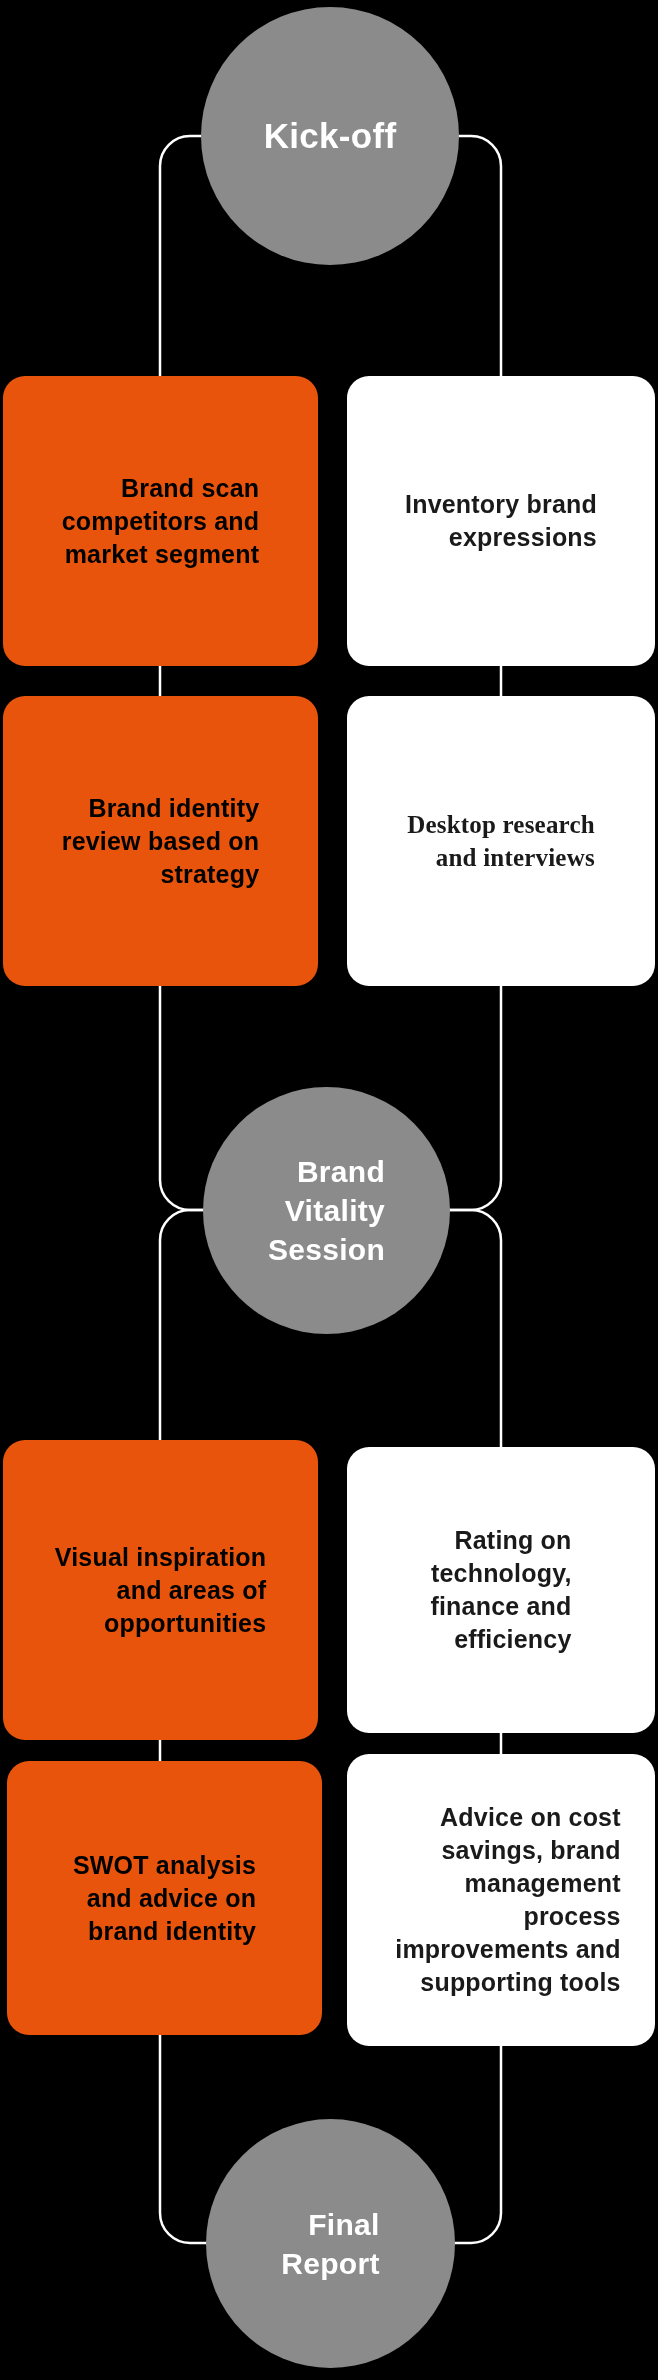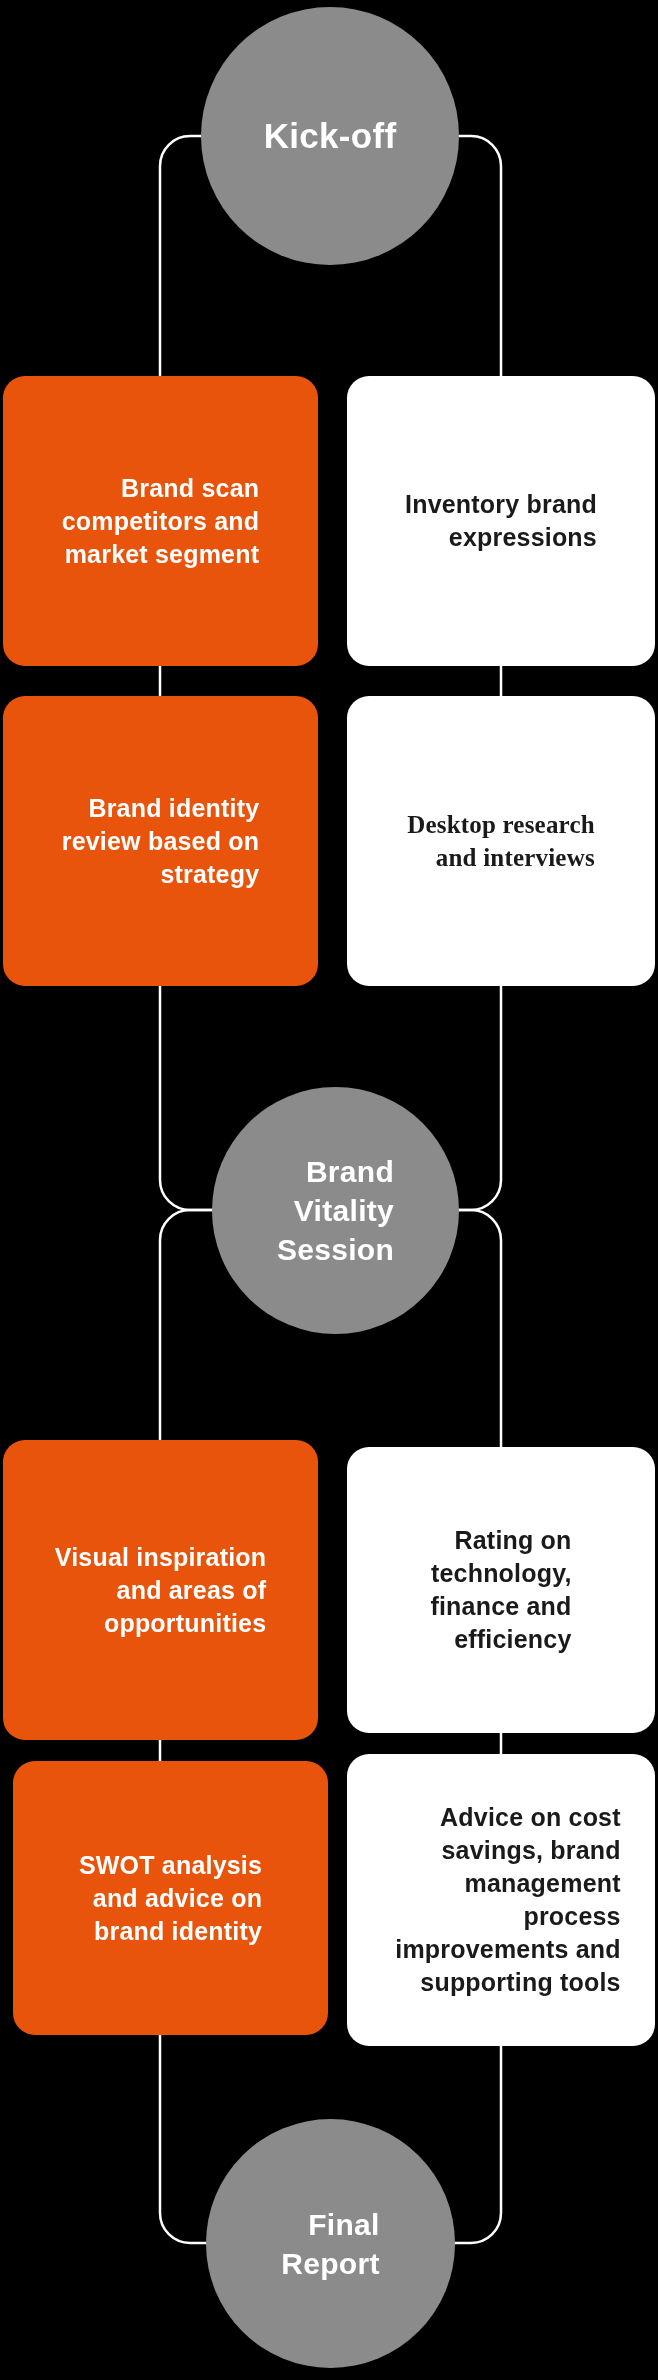--- a/index.html
+++ b/index.html
@@ -37,21 +37,21 @@
   }
   .box {
     border-radius: 22px;
     font-size: 25px;
     line-height: 1.32;
     letter-spacing: 0.2px;
     padding: 10px 14px;
   }
   .box.orange {
     background: #E8540C;
-    color: #ffffff;
+    color: #000000;
   }
   .box.white {
     background: #FFFFFF;
     color: #1A1A1A;
   }
   .circle {
     border-radius: 50%;
     background: #8B8B8B;
     color: #FFFFFF;
     line-height: 1.3;
@@ -86,33 +86,33 @@
 
   <div class="node box orange" style="left:3px;   top:1440px; width:315px; height:300px;">Visual inspiration
 and areas of
 opportunities</div>
 
   <div class="node box white" style="left:347px; top:1447px; width:308px; height:286px;">Rating on
 technology,
 finance and
 efficiency</div>
 
-  <div class="node box orange" style="left:13px;   top:1761px; width:315px; height:274px;">SWOT analysis
+  <div class="node box orange" style="left:7px;   top:1761px; width:315px; height:274px;">SWOT analysis
 and advice on
 brand identity</div>
 
   <div class="node box white" style="left:347px; top:1754px; width:308px; height:292px;padding-left:28px;">Advice on cost
 savings, brand
 management
 process
 improvements and
 supporting tools</div>
 
   <div class="node circle big" style="left:201px; top:7px;    width:258px; height:258px;">Kick-off</div>
 
-  <div class="node circle small" style="left:212px; top:1087px; width:247px; height:247px;">Brand
+  <div class="node circle small" style="left:203px; top:1087px; width:247px; height:247px;">Brand
 Vitality
 Session</div>
 
   <div class="node circle small" style="left:206px; top:2119px; width:249px; height:249px;">Final
 Report</div>
 
 </div>
 
 </body></html>

